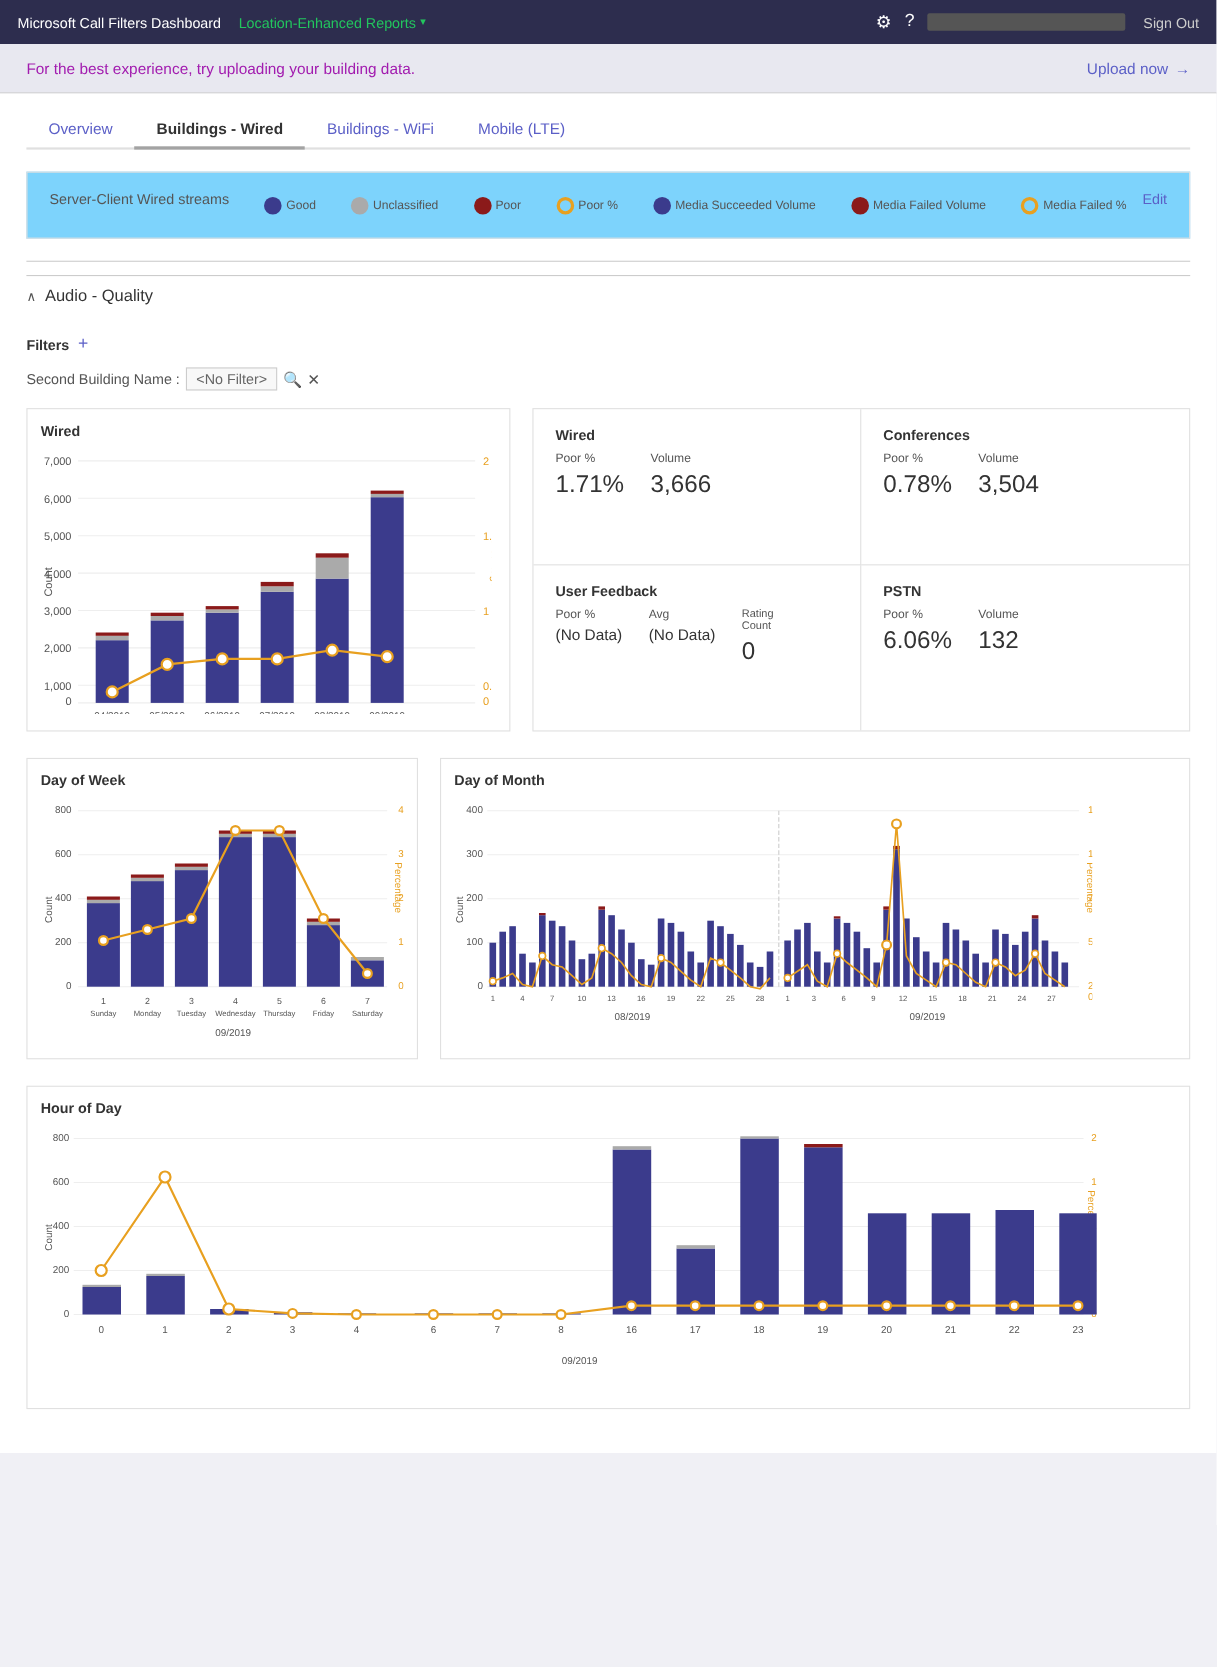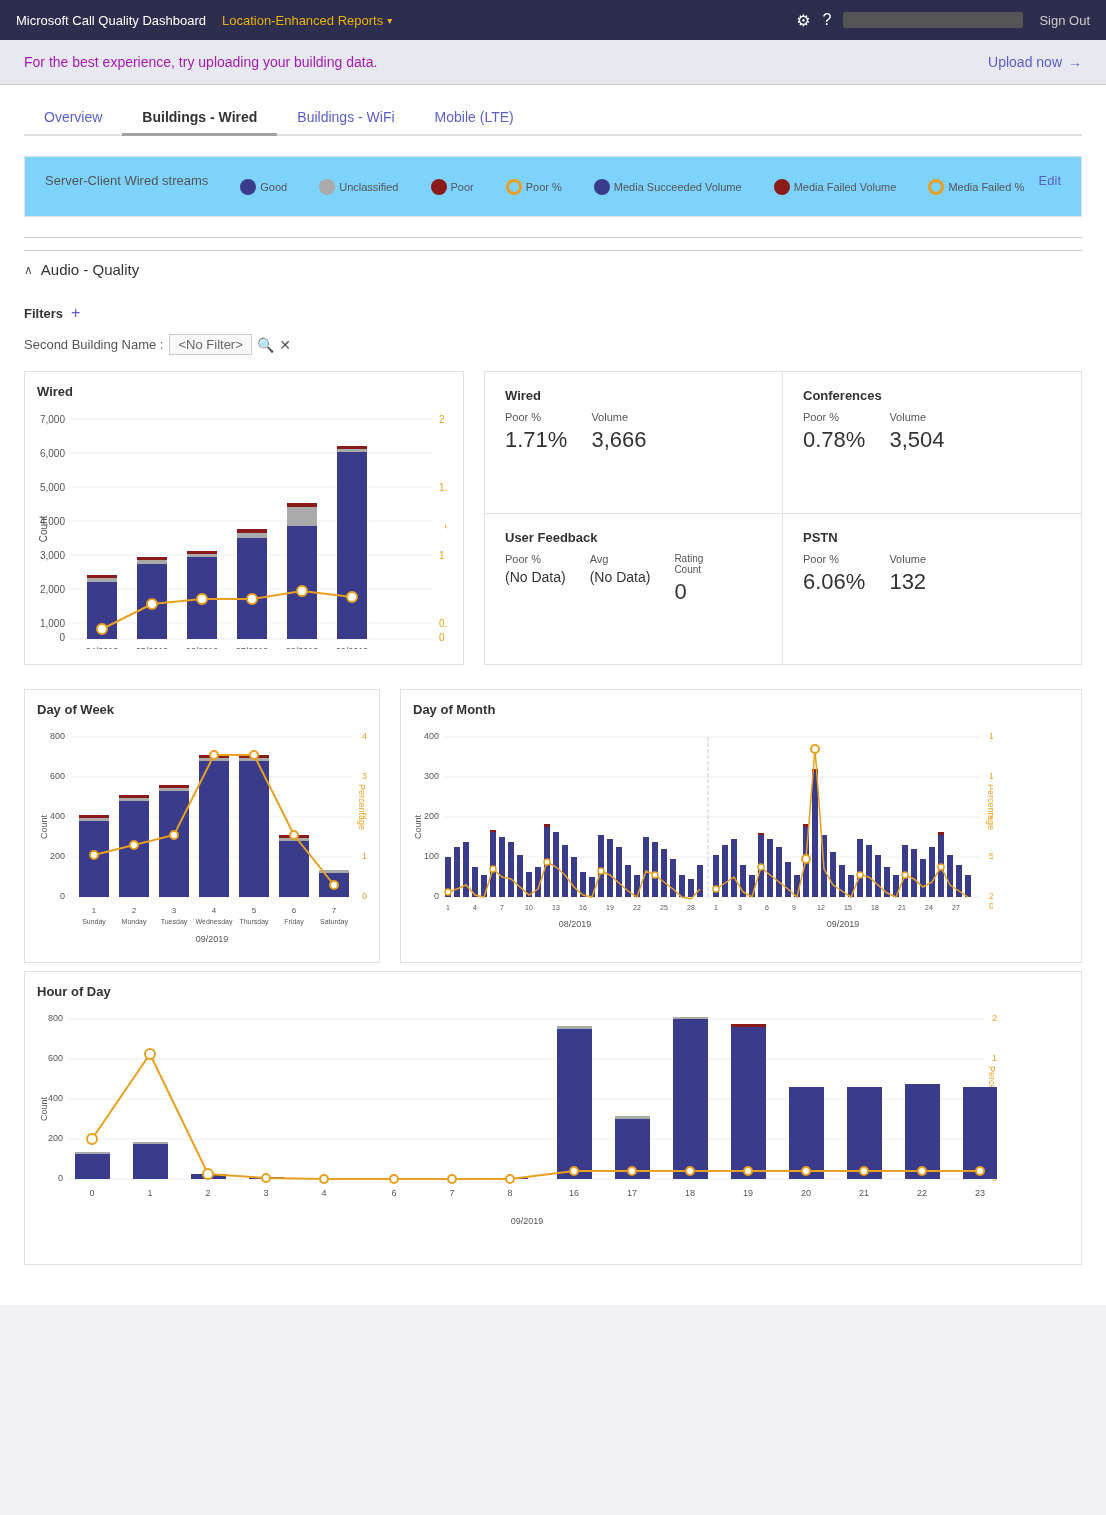--- a/index.html
+++ b/index.html
@@ -9,21 +9,21 @@
     .top-nav {
       background: #2d2d4e;
       color: #fff;
       display: flex;
       align-items: center;
       padding: 0 16px;
       height: 40px;
       gap: 16px;
     }
     .top-nav .app-title { font-size: 13px; font-weight: 400; white-space: nowrap; }
-    .top-nav .nav-link { font-size: 13px; color: #eab308; display: flex; align-items: center; gap: 4px; cursor: pointer; }
+    .top-nav .nav-link { font-size: 13px; color: #22c55e; display: flex; align-items: center; gap: 4px; cursor: pointer; }
     .top-nav .nav-link .arrow { font-size: 10px; }
     .top-nav .spacer { flex: 1; }
     .top-nav .icons { display: flex; gap: 12px; align-items: center; }
     .top-nav .user-bar { background: #555; border-radius: 2px; height: 16px; width: 180px; }
     .top-nav .sign-out { color: #ccc; font-size: 13px; cursor: pointer; }
 
     
     .banner {
       background: #e8e8f0;
       padding: 14px 24px;
@@ -121,31 +121,31 @@
     .stats-quadrant:nth-child(2) { border-right: none; }
     .stats-quadrant:nth-child(3) { border-bottom: none; }
     .stats-quadrant:nth-child(4) { border-right: none; border-bottom: none; }
     .stats-section-title { font-weight: 700; font-size: 13px; margin-bottom: 8px; }
     .stats-cols { display: flex; gap: 24px; }
     .stats-col-header { font-size: 11px; color: #555; margin-bottom: 4px; }
     .stats-value { font-size: 22px; font-weight: 400; color: #333; }
     svg text { font-family: 'Segoe UI', Arial, sans-serif; }
 
     
-    .two-charts-row { display: flex; gap: 20px; margin-bottom: 8px; }
+    .two-charts-row { display: flex; gap: 20px; margin-bottom: 24px; }
     .chart-half { flex: 1; border: 1px solid #e0e0e0; padding: 12px; background: #fff; }
 
     
     .full-chart-row { border: 1px solid #e0e0e0; padding: 12px; background: #fff; margin-bottom: 24px; }
   </style>
 </head>
 <body>
 
 <div class="top-nav">
-  <span class="app-title">Microsoft Call Quality Dashboard</span>
+  <span class="app-title">Microsoft Call Filters Dashboard</span>
   <div class="nav-link">
     <span>Location-Enhanced Reports</span>
     <span class="arrow">▾</span>
   </div>
   <div class="spacer"></div>
   <div class="icons">
     <span style="font-size:16px;cursor:pointer;">⚙</span>
     <span style="font-size:16px;cursor:pointer;">?</span>
     <div class="user-bar"></div>
   </div>

